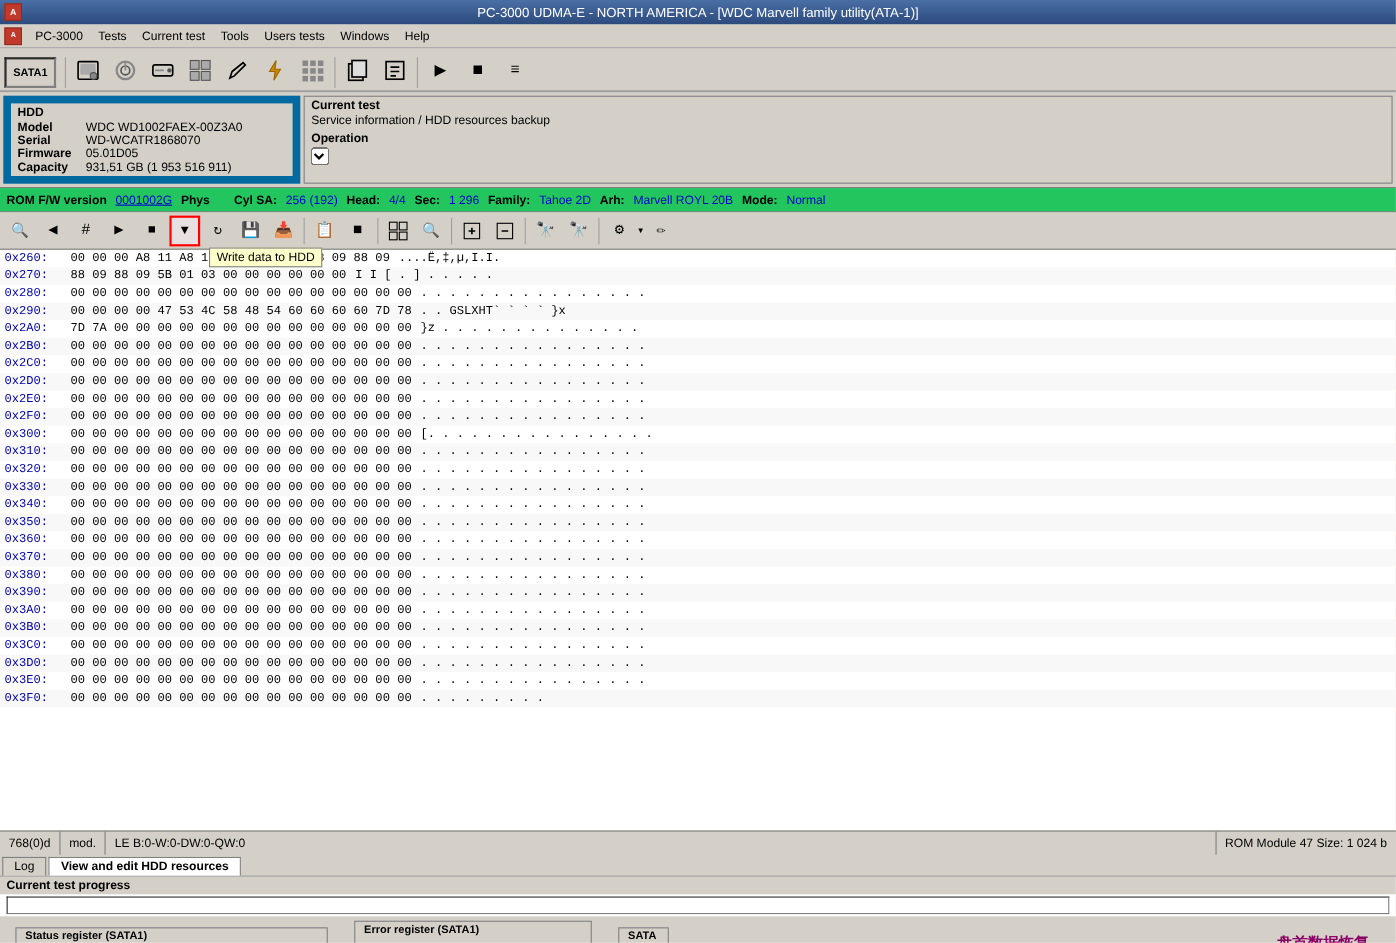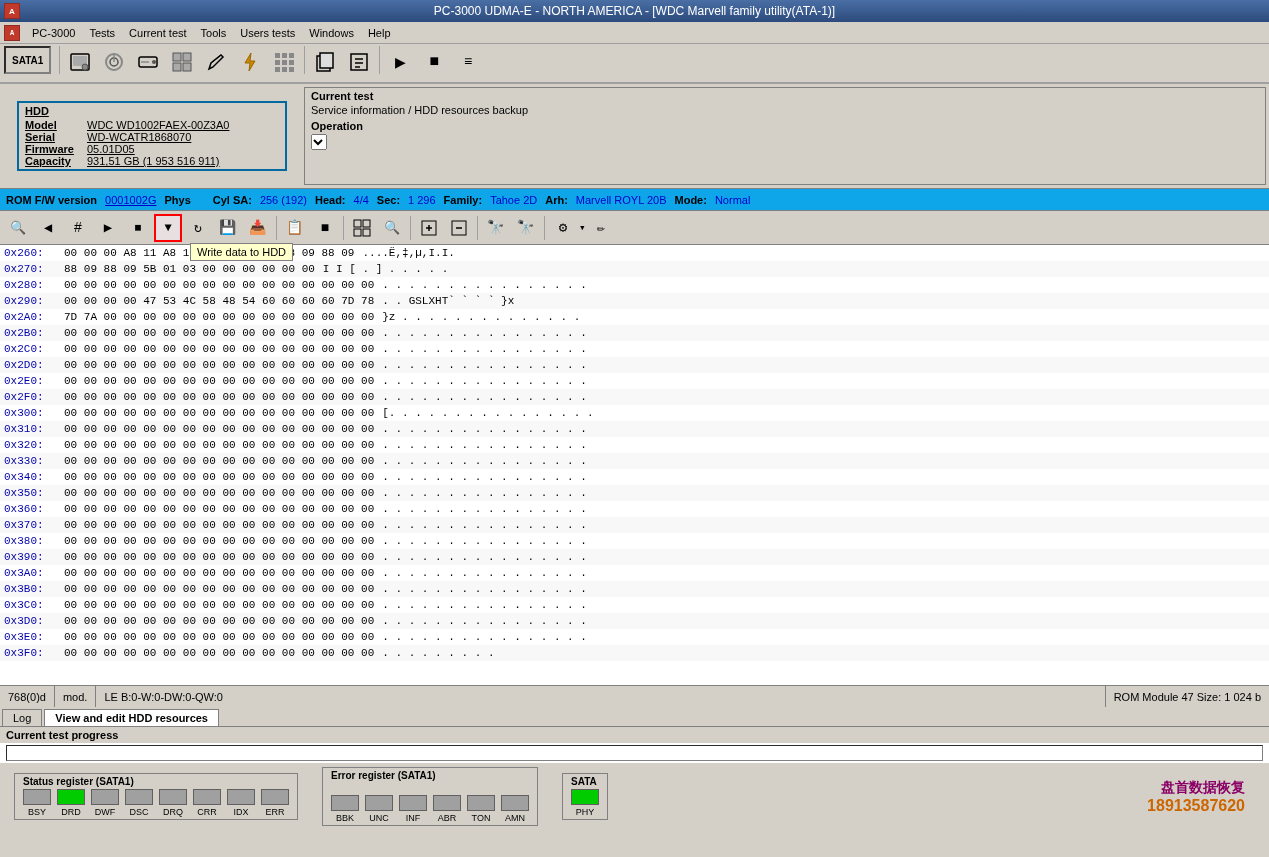--- a/index.html
+++ b/index.html
@@ -64,21 +64,21 @@
     #menu-bar span {
       font-family: Arial, sans-serif;
       font-size: 11px;
       padding: 2px 6px;
       cursor: default;
     }
     
     #toolbar {
       background: #d4d0c8;
       display: flex;
-      align-items: flex-start;
+      align-items: flex-end;
       padding: 2px 4px;
       gap: 2px;
       border-bottom: 2px solid #a0a0a0;
       height: 40px;
     }
     .tb-btn {
       width: 32px;
       height: 32px;
       background: #d4d0c8;
       border: 1px solid transparent;
@@ -100,27 +100,26 @@
       margin-right: 4px;
       height: 28px;
     }
     
     #info-area {
       display: flex;
       background: #d4d0c8;
       border-bottom: 1px solid #808080;
     }
     #hdd-panel {
-      border: 2px solid #0369a1;
-      margin: 17px;
+      border: 7px solid #0369a1;
+      margin: 3px;
       padding: 2px 6px;
       font-family: Arial, sans-serif;
       font-size: 11px;
       flex: 0 0 270px;
-      text-decoration: underline;
     }
     #hdd-panel .panel-title {
       font-weight: bold;
       margin-bottom: 2px;
       color: #000;
     }
     #hdd-panel .row { display: flex; gap: 4px; }
     #hdd-panel .label { font-weight: bold; color: #000; min-width: 58px; }
     #hdd-panel .value { color: #000; }
     #current-test-panel {
@@ -128,21 +127,21 @@
       margin: 3px 3px 3px 0;
       padding: 2px 6px;
       font-family: Arial, sans-serif;
       font-size: 11px;
       flex: 1;
     }
     #current-test-panel .panel-title { font-weight: bold; margin-bottom: 2px; }
     #current-test-panel .op-title { font-weight: bold; margin-top: 4px; }
     
     #fw-bar {
-      background: #0ea5e9;
+      background: #22c55e;
       display: flex;
       align-items: center;
       padding: 2px 6px;
       gap: 8px;
       border-bottom: 1px solid #808080;
       font-family: Arial, sans-serif;
       font-size: 11px;
       height: 22px;
     }
     #fw-bar .fw-label { font-weight: bold; color: #000; }
@@ -518,21 +517,21 @@
   <div class="tb2-btn" style="font-size:14px;">🔭</div>
   <div class="tb2-btn" style="font-size:14px;">🔭</div>
   <div class="tb2-sep"></div>
   <div class="tb2-btn" style="font-size:14px;">⚙</div>
   <div style="width:6px;">▾</div>
   <div class="tb2-btn" style="font-size:14px;">✏</div>
 
   <div class="tooltip" style="position:absolute;top:32px;left:190px;z-index:200;">Write data to HDD</div>
 </div>
 
-<div id="hex-view" style="height:440px;overflow-y:auto;">
+<div id="hex-view" style="height:528px;overflow-y:auto;">
   <div id="hex-rows-container">
       <div class="hex-row">
         <span class="hex-addr">0x260:</span>
         <span class="hex-bytes">00 00 00 A8 11 A8 17 87 11 B5 18 88 09 88 09</span>
         <span class="hex-ascii">....Ë,‡,µ,I.I.</span>
       </div>
       <div class="hex-row">
         <span class="hex-addr">0x270:</span>
         <span class="hex-bytes">88 09 88 09 5B 01 03 00 00 00 00 00 00</span>
         <span class="hex-ascii">I I [ . ] . . . . .</span>

